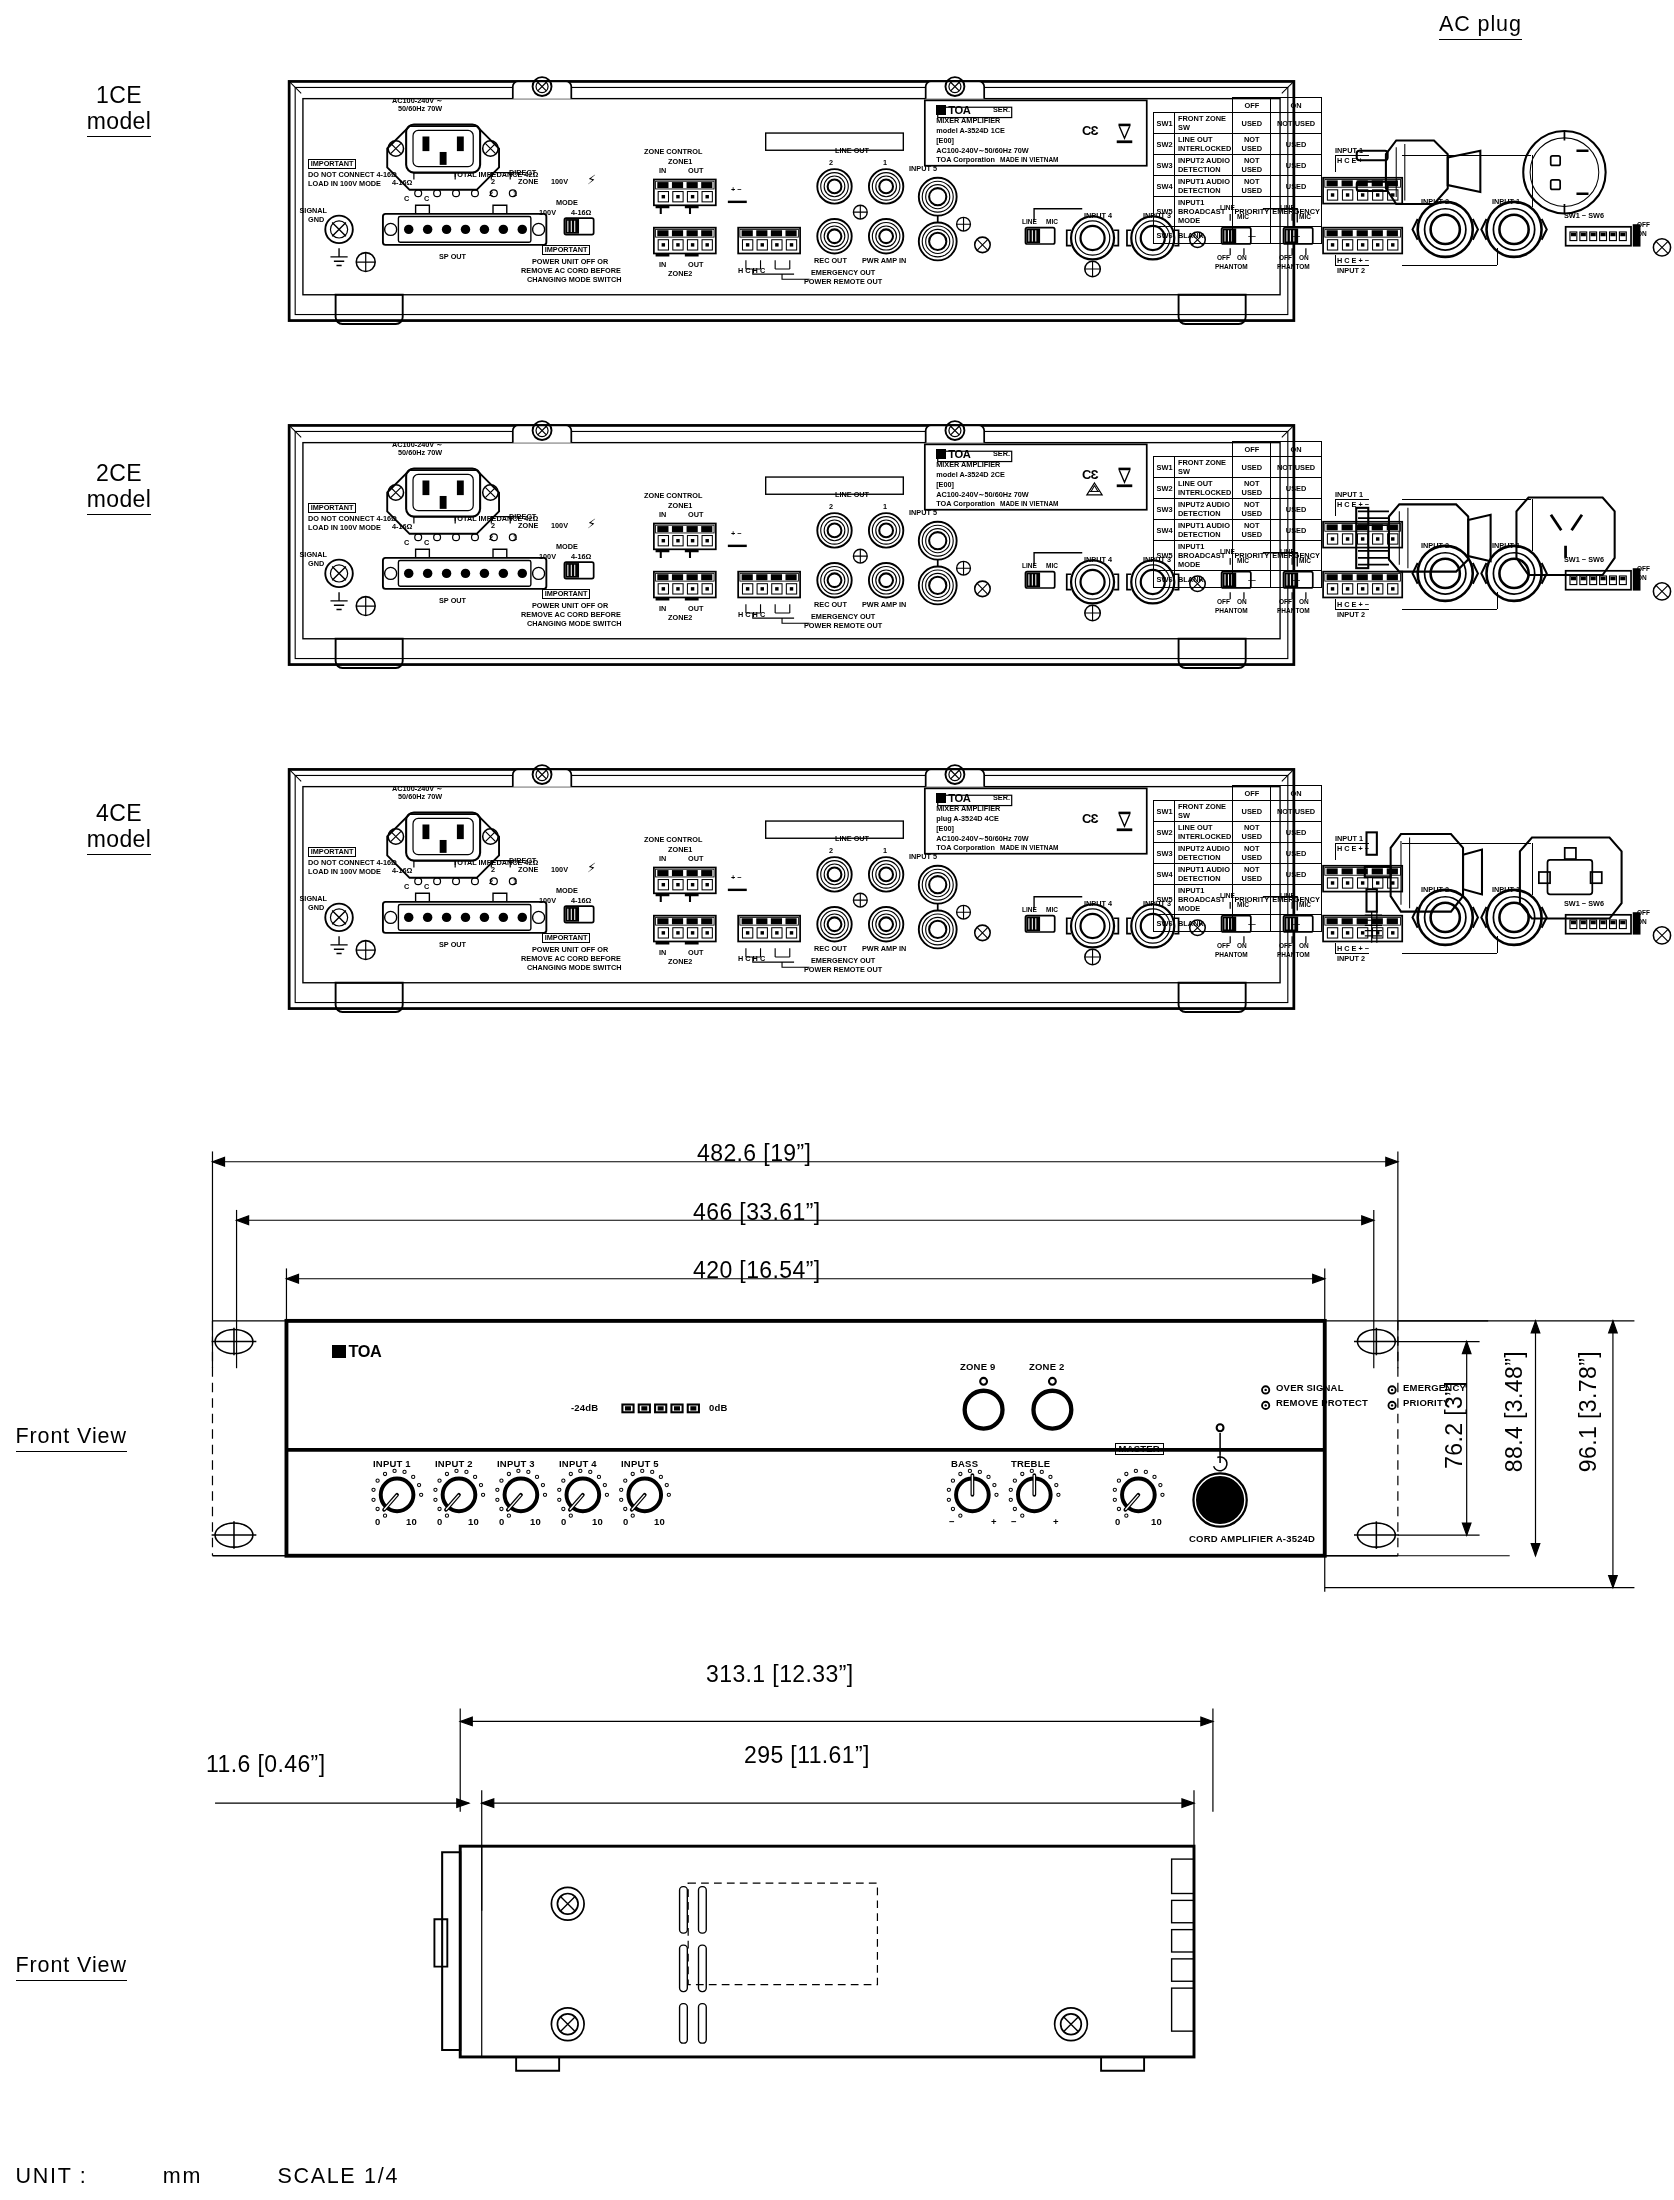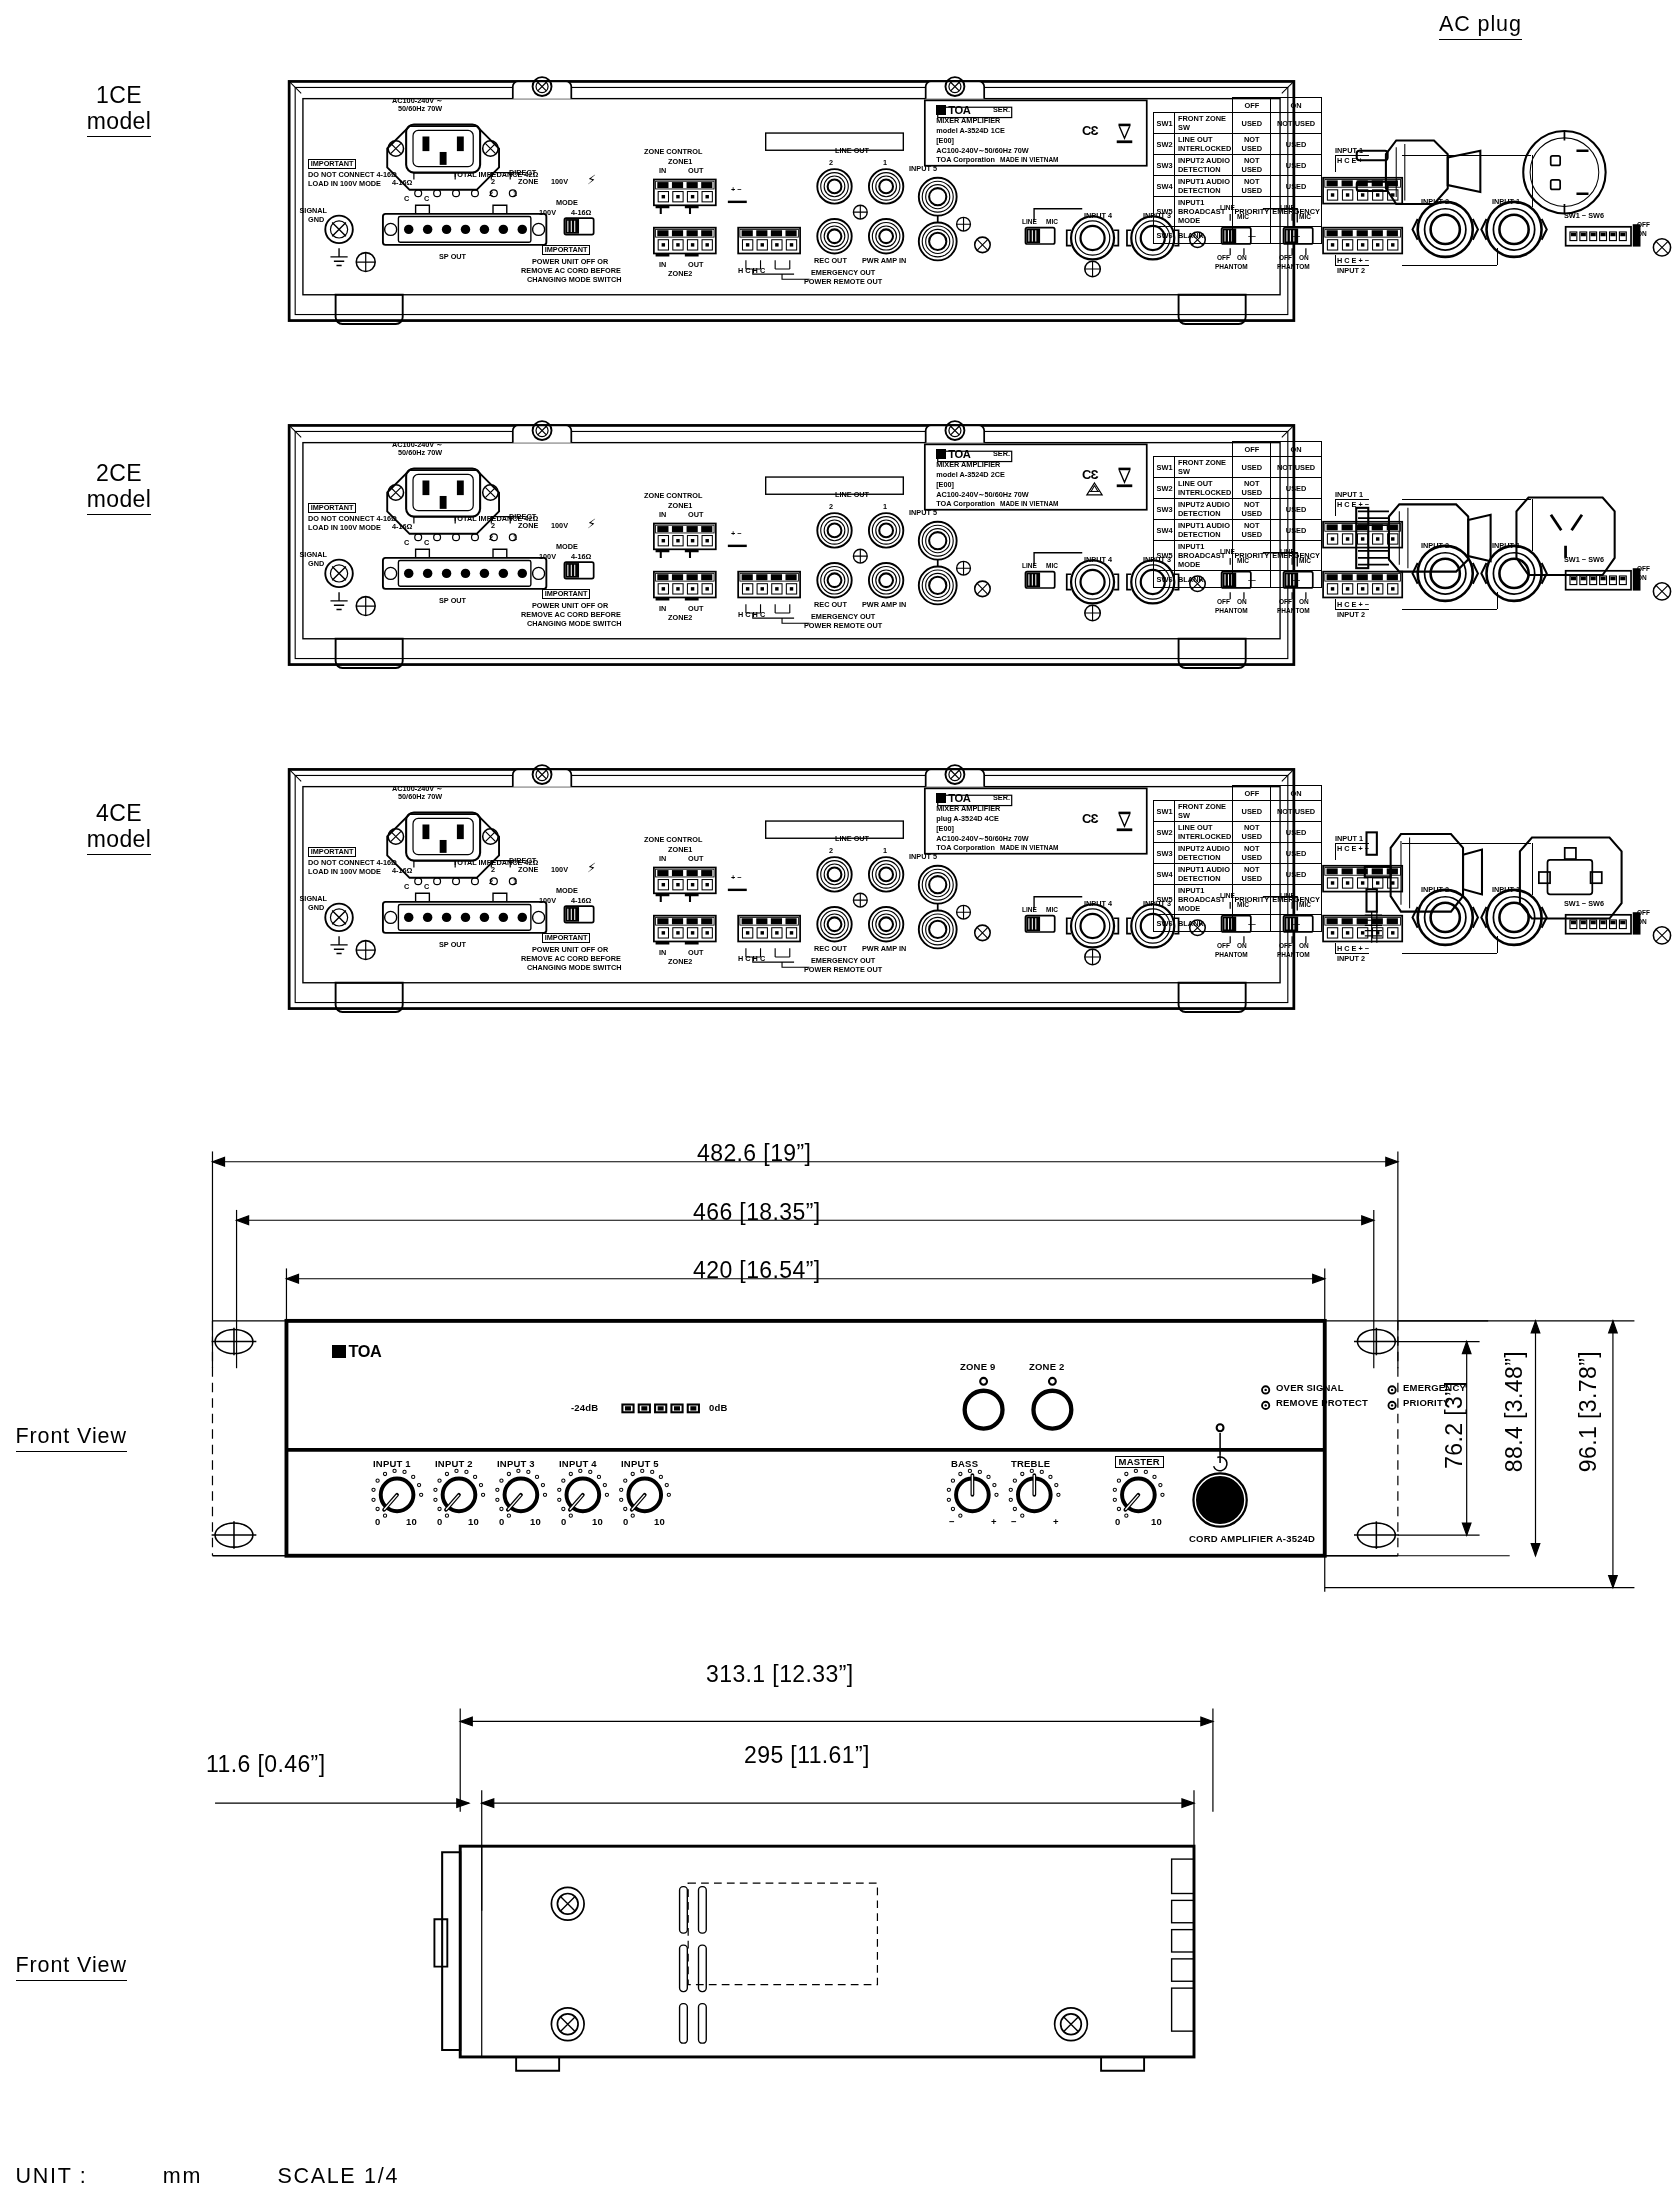--- a/index.html
+++ b/index.html
@@ -1218,21 +1218,21 @@
     <rect x="218" y="58" width="13" height="13" stroke-width="2"></rect>
     <rect x="278" y="58" width="13" height="13" stroke-width="2"></rect>
   </g>
 </svg>
 
 <div class="abs nosel" style="left:15.5px;top:1424px;">
   <span class="viewname">Front  View</span>
 </div>
 
 <div class="abs nosel dimtxt" style="left:697px;top:1140px;">482.6 [19”]</div>
-<div class="abs nosel dimtxt" style="left:693px;top:1199px;">466 [18.35”]</div>
+<div class="abs nosel dimtxt" style="left:693px;top:1199px;">466 [33.61”]</div>
 <div class="abs nosel dimtxt" style="left:693px;top:1257px;">420 [16.54”]</div>
 
 <div class="abs nosel dimtxt-v" style="left:1441px;top:1381px;">76.2 [3”]</div>
 <div class="abs nosel dimtxt-v" style="left:1501px;top:1351px;">88.4 [3.48”]</div>
 <div class="abs nosel dimtxt-v" style="left:1575px;top:1351px;">96.1 [3.78”]</div>
 
 <svg class="abs" style="left:0;top:1110px;" width="1674" height="482" viewBox="0 0 1946 560">
   <g stroke="#000" fill="none">
 
     <g stroke-width="1.4">
@@ -1480,21 +1480,21 @@
       <div class="abs nosel lbl" style="left:305px;top:196px;">10</div>
       <div class="abs nosel lbl" style="left:334px;top:138px;">INPUT 5</div>
       <div class="abs nosel lbl" style="left:336px;top:196px;">0</div>
       <div class="abs nosel lbl" style="left:367px;top:196px;">10</div>
       <div class="abs nosel lbl" style="left:664px;top:138px;">BASS</div>
       <div class="abs nosel lbl" style="left:724px;top:138px;">TREBLE</div>
       <div class="abs nosel lbl" style="left:662px;top:196px;">−</div>
       <div class="abs nosel lbl" style="left:704px;top:196px;">+</div>
       <div class="abs nosel lbl" style="left:724px;top:196px;">−</div>
       <div class="abs nosel lbl" style="left:766px;top:196px;">+</div>
-      <div class="abs nosel lbl" style="left:828px;top:135px;border:1.2px solid #000;padding:0 2.6px;">MASTER</div>
+      <div class="abs nosel lbl" style="left:828px;top:122px;border:1.2px solid #000;padding:0 2.6px;">MASTER</div>
       <div class="abs nosel lbl" style="left:828px;top:196px;">0</div>
       <div class="abs nosel lbl" style="left:864px;top:196px;">10</div>
       <div class="abs nosel lbl" style="left:902px;top:213px;">CORD  AMPLIFIER  A-3524D</div>
     </div>
   </div>
 
 <div class="abs nosel" style="left:15.5px;top:1953px;">
   <span class="viewname">Front  View</span>
 </div>
 

